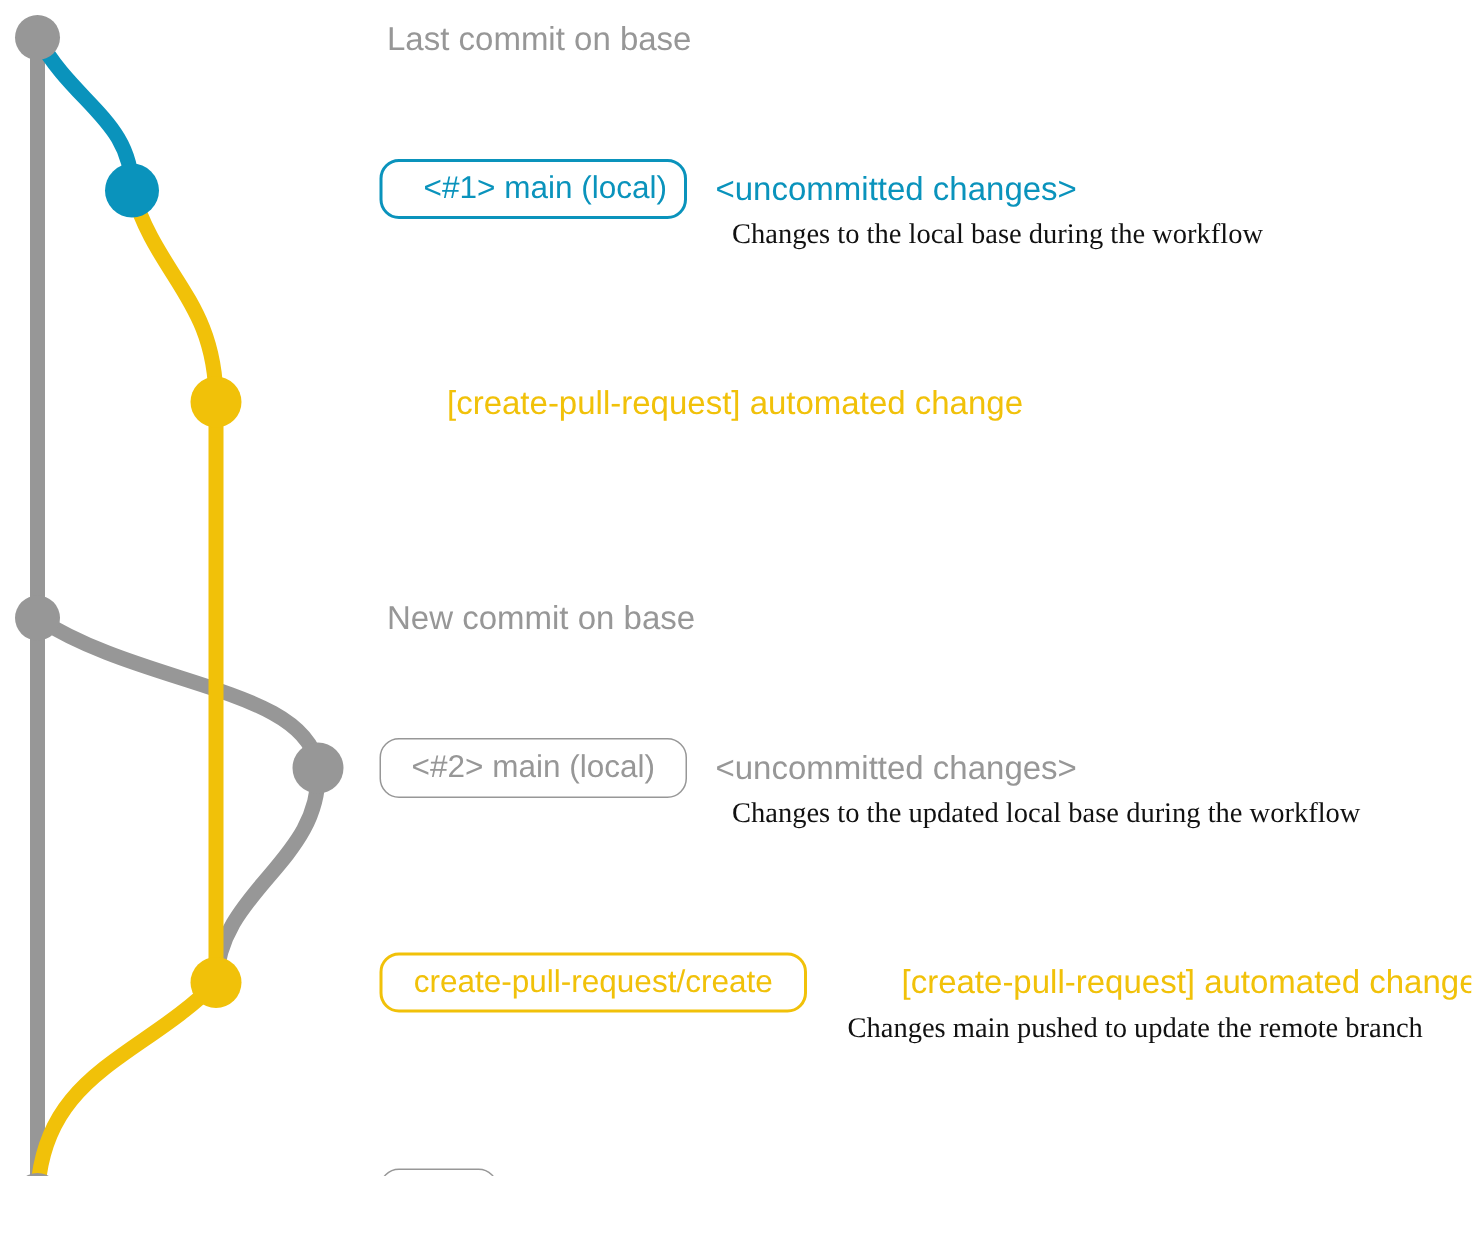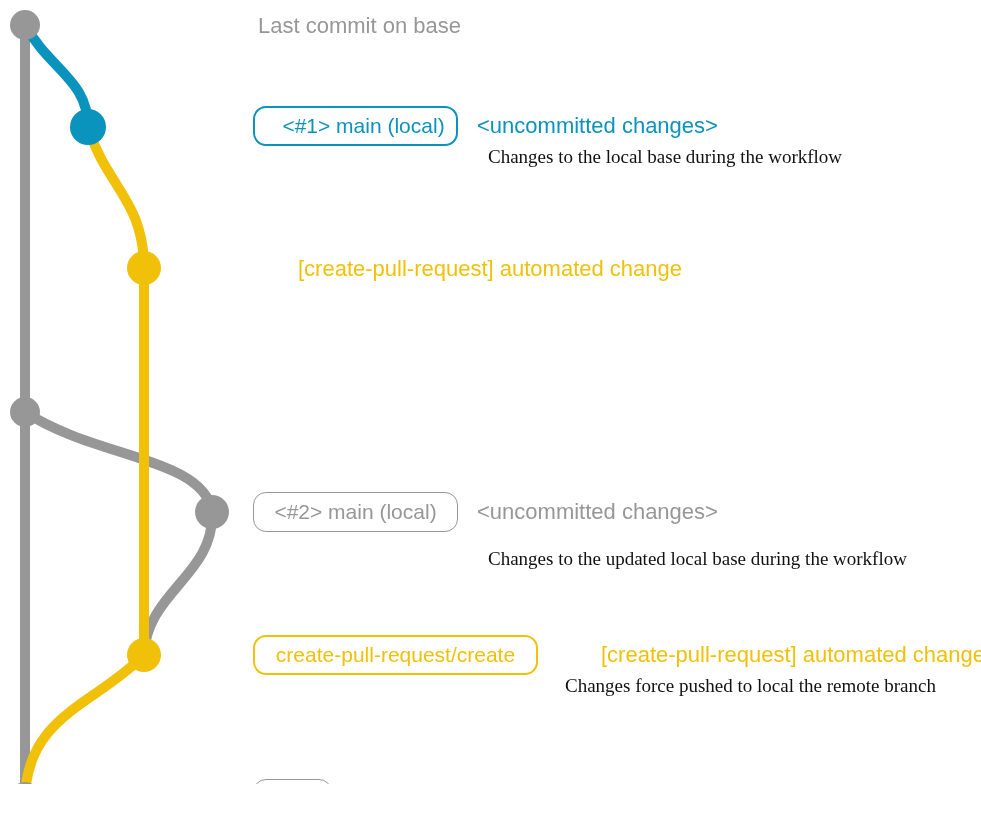--- a/index.html
+++ b/index.html
@@ -82,21 +82,21 @@
   
   #lbl-last-commit   { left: 258px; top: 13px;  }
   #box-main-local-1  { left: 253px; top: 106px; width: 205px; height: 40px; }
   #lbl-uncommitted-1 { left: 477px; top: 113px; }
   #note-uncommitted-1{ left: 488px; top: 146px; }
   #lbl-automated-1   { left: 250px; top: 256px; }
   #note-automated-1  { left: 268px; top: 289px; }
   #lbl-new-commit    { left: 258px; top: 399px; }
   #box-main-local-2  { left: 253px; top: 492px; width: 205px; height: 40px; }
   #lbl-uncommitted-2 { left: 477px; top: 499px; }
-  #note-uncommitted-2{ left: 488px; top: 532px; margin-top: 16px; }
+  #note-uncommitted-2{ left: 488px; top: 532px; }
   #box-patch-branch  { left: 253px; top: 635px; width: 285px; height: 40px; }
   #lbl-automated-2   { left: 553px; top: 642px; }
   #note-automated-2  { left: 565px; top: 675px; }
   #box-main          { left: 253px; top: 779px; width: 79px; height: 37px; }
   #lbl-merge         { left: 346px; top: 785px; }
 </style>
 </head>
 <body>
 
 <div id="stage">
@@ -129,30 +129,31 @@
   <div id="lbl-last-commit" class="lbl msg gray">Last commit on base</div>
 
   <div id="box-main-local-1" class="ref-box blue">
     <span>&lt;#1&gt; main (local)</span>
   </div>
   <div id="lbl-uncommitted-1" class="lbl msg blue">&lt;uncommitted changes&gt;</div>
   <div id="note-uncommitted-1" class="lbl note">Changes to the local base during the workflow</div>
 
   <div id="lbl-automated-1" class="lbl msg yellow">[create-pull-request] automated change</div>
 
+  <div id="lbl-new-commit" class="lbl msg gray">New commit on base</div>
 
   <div id="box-main-local-2" class="ref-box gray">
     <span>&lt;#2&gt; main (local)</span>
   </div>
   <div id="lbl-uncommitted-2" class="lbl msg gray">&lt;uncommitted changes&gt;</div>
   <div id="note-uncommitted-2" class="lbl note">Changes to the updated local base during the workflow</div>
 
   <div id="box-patch-branch" class="ref-box yellow">
     <span>create-pull-request/create</span>
   </div>
   <div id="lbl-automated-2" class="lbl msg yellow">[create-pull-request] automated change</div>
-  <div id="note-automated-2" class="lbl note">Changes force pushed to local the remote branch</div>
+  <div id="note-automated-2" class="lbl note">Changes main pushed to update the remote branch</div>
 
   <div id="box-main" class="ref-box gray">
     <span>main</span>
   </div>
 
 </div>
 
 </body></html>

